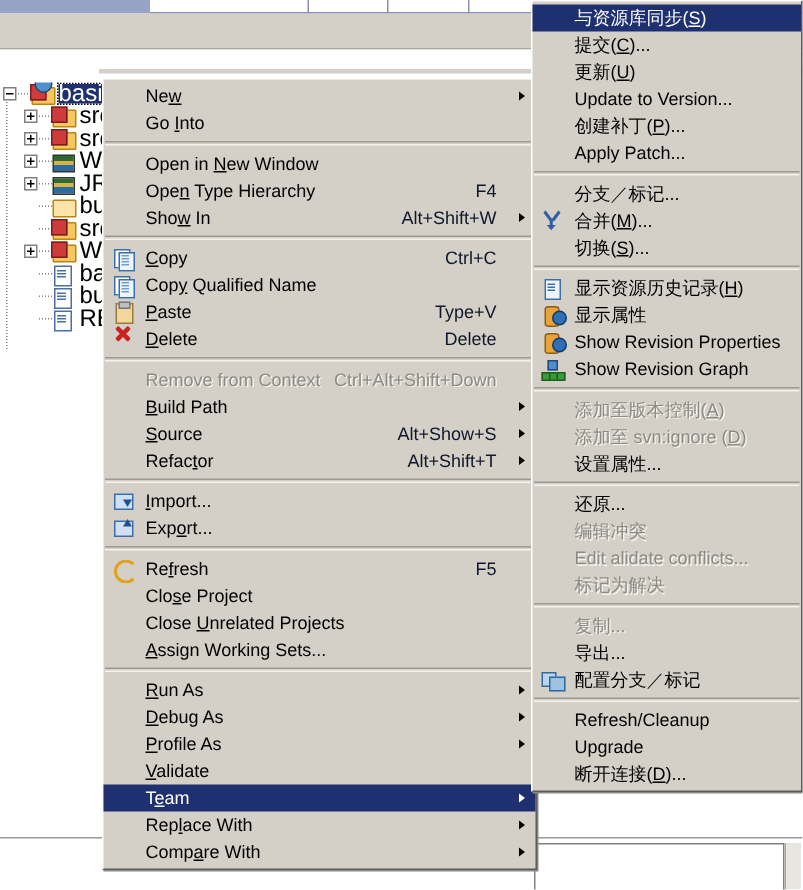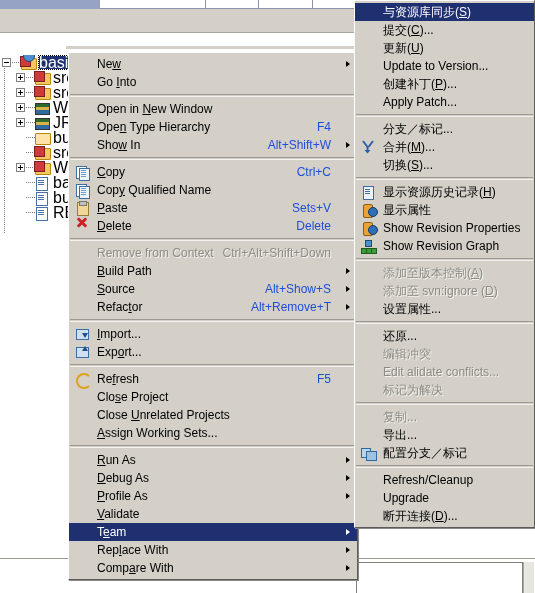--- a/index.html
+++ b/index.html
@@ -43,21 +43,21 @@
     box-sizing:border-box;
   }
   .mi{
     position:relative;height:18px;line-height:18px;
     padding:0 0 0 28px;white-space:nowrap;font-size:12px;color:#000;
     display:flex;align-items:center;
   }
   .mi.dis{color:#8d8b84;text-shadow:1px 1px 0 #f5f3ef;}
   .mi.hl{background:#1f3070;color:#ffffff;text-shadow:none;}
   .mi .lbl{flex:0 0 auto;}
-  .mi .acc{position:absolute;right:26px;font-size:12px;color:#1d4ed8;}
+  .mi .acc{position:absolute;right:26px;font-size:12px;color:#0f172a;}
   .mi.dis .acc{color:#8d8b84;text-shadow:1px 1px 0 #f5f3ef;}
   .mi .arrow{position:absolute;right:7px;top:6px;width:0;height:0;
     border-left:4px solid #000;border-top:3.5px solid transparent;border-bottom:3.5px solid transparent;}
   .mi.hl .arrow{border-left-color:#fff;}
   .mi .mico{position:absolute;left:5px;top:2px;width:16px;height:14px;}
   .sep{height:1px;margin:3px 1px 3px 1px;border-top:1px solid #9d9a93;border-bottom:1px solid #f4f2ee;box-sizing:content-box;}
   u{text-decoration:underline;}
 
   #menu-main{left:68px;top:52px;width:290px;}
   #menu-team{left:354px;top:0px;width:181px;}
@@ -253,21 +253,21 @@
         <i class="pgl"></i>
       </span>
       <span class="lbl">Cop<u>y</u> Qualified Name</span>
     </div>
     <div class="mi">
       <span class="ic mico">
         <i class="clip"></i>
         <i class="clipt"></i>
       </span>
       <span class="lbl"><u>P</u>aste</span>
-      <span class="acc">Sets+V</span>
+      <span class="acc">Type+V</span>
     </div>
     <div class="mi">
       <span class="ic mico">
         <i class="xr1"></i>
         <i class="xr2"></i>
       </span>
       <span class="lbl"><u>D</u>elete</span>
       <span class="acc">Delete</span>
     </div>
     <div class="sep"></div>
@@ -279,21 +279,21 @@
       <span class="lbl"><u>B</u>uild Path</span>
       <span class="arrow"></span>
     </div>
     <div class="mi">
       <span class="lbl"><u>S</u>ource</span>
       <span class="acc">Alt+Show+S</span>
       <span class="arrow"></span>
     </div>
     <div class="mi">
       <span class="lbl">Refac<u>t</u>or</span>
-      <span class="acc">Alt+Remove+T</span>
+      <span class="acc">Alt+Shift+T</span>
       <span class="arrow"></span>
     </div>
     <div class="sep"></div>
     <div class="mi">
       <span class="ic mico">
         <i class="box"></i>
         <i class="arrd"></i>
       </span>
       <span class="lbl"><u>I</u>mport...</span>
     </div>

